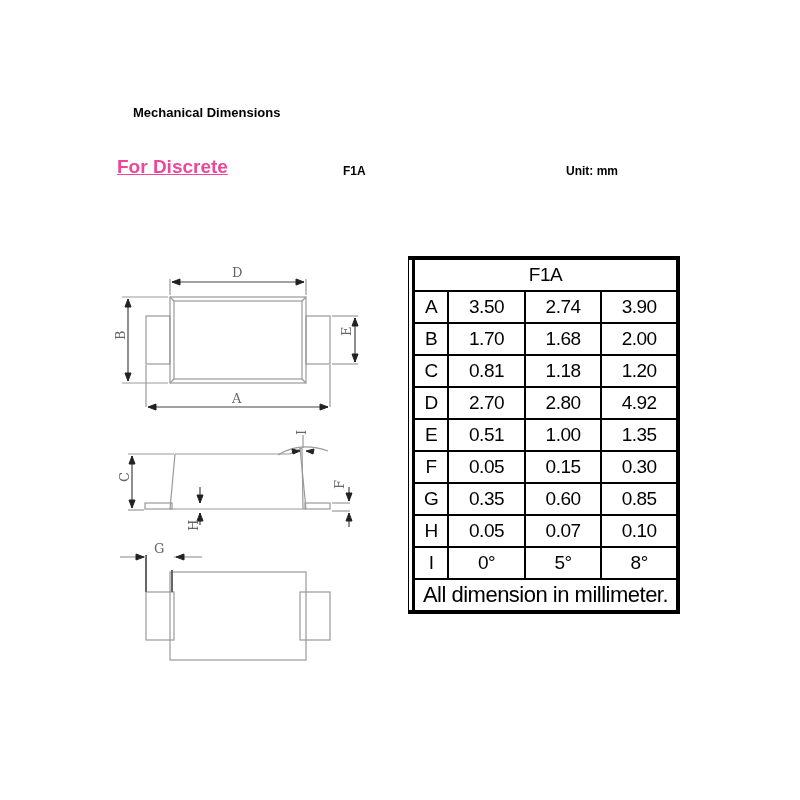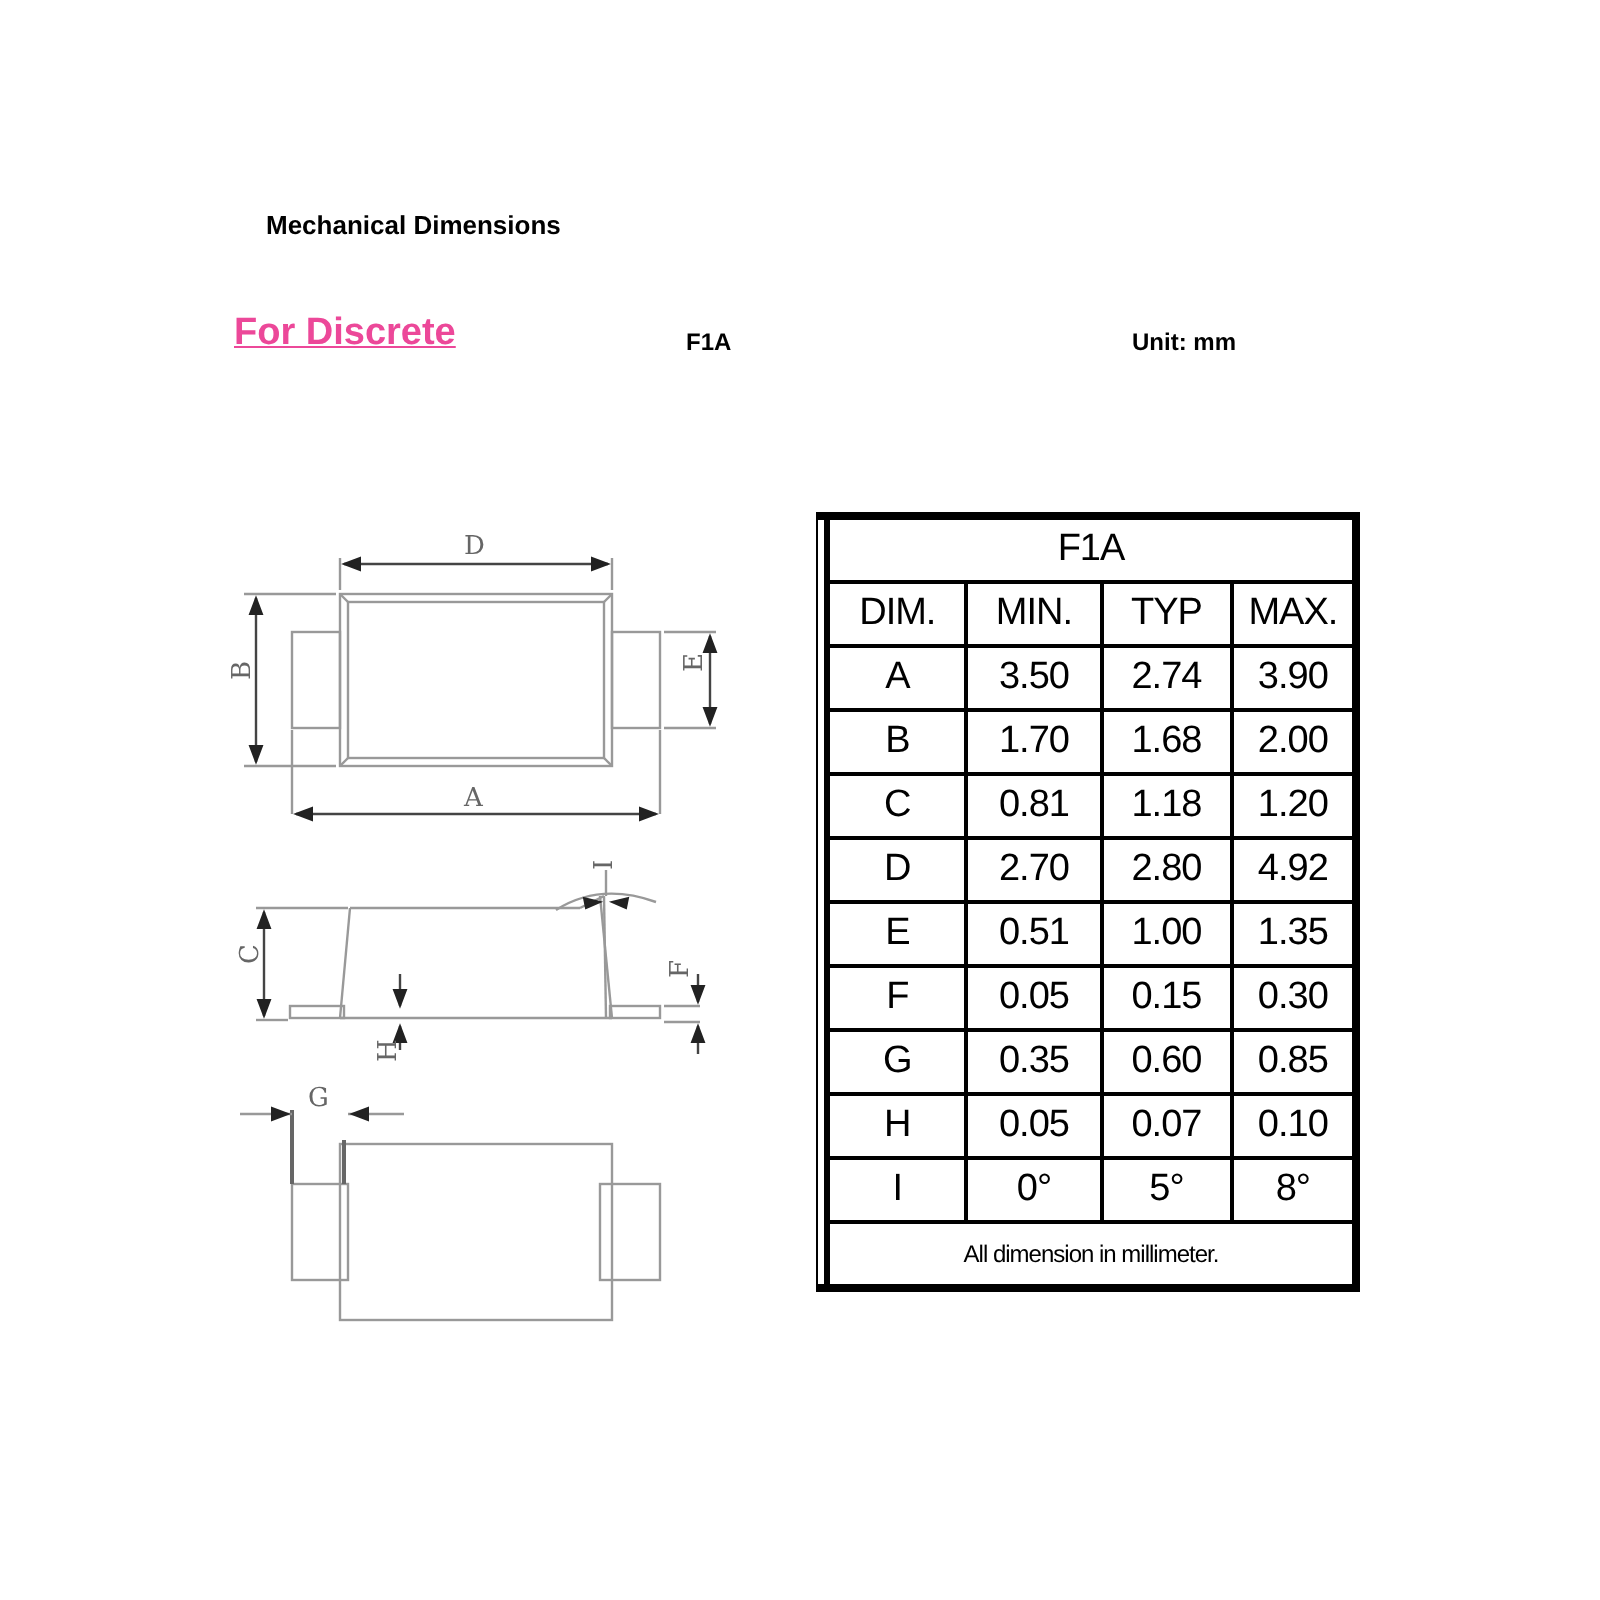--- a/index.html
+++ b/index.html
@@ -84,21 +84,21 @@
       letter-spacing: -0.5px;
     }
     table.dims tr:first-child th { border-top: none; }
     table.dims th:last-child, table.dims td:last-child { border-right: none; }
     table.dims tr:last-child td { border-bottom: none; }
     table.dims th:first-child, table.dims td:first-child { border-left: none; }
     .col-dim { width: 66px; }
     .col-min { width: 64px; }
     .col-typ { width: 62px; }
     .col-max { width: 58px; }
-    .footnote { font-size: 12px; letter-spacing: -0.6px; }
+    .footnote { font-size: 22px; letter-spacing: -0.6px; }
   </style>
 </head>
 <body>
 
 <div class="title">Mechanical Dimensions</div>
 <div class="subtitle">For Discrete</div>
 <div class="pkg-label">F1A</div>
 <div class="unit-label">Unit: mm</div>
 
 <svg class="drawing" viewBox="0 0 260 415" xmlns="http://www.w3.org/2000/svg">
@@ -218,26 +218,20 @@
   </g>
 </svg>
 
 <div class="table-wrap">
   <table class="dims">
     <tbody>
         <tr>
       <th colspan="4">F1A</th>
     </tr>
     <tr>
-      <th class="col-dim">DIM.</th>
-      <th class="col-min">MIN.</th>
-      <th class="col-typ">TYP</th>
-      <th class="col-max">MAX.</th>
-    </tr>
-    <tr>
       <td>A</td>
       <td>3.50</td>
       <td>2.74</td>
       <td>3.90</td>
     </tr>
     <tr>
       <td>B</td>
       <td>1.70</td>
       <td>1.68</td>
       <td>2.00</td>

